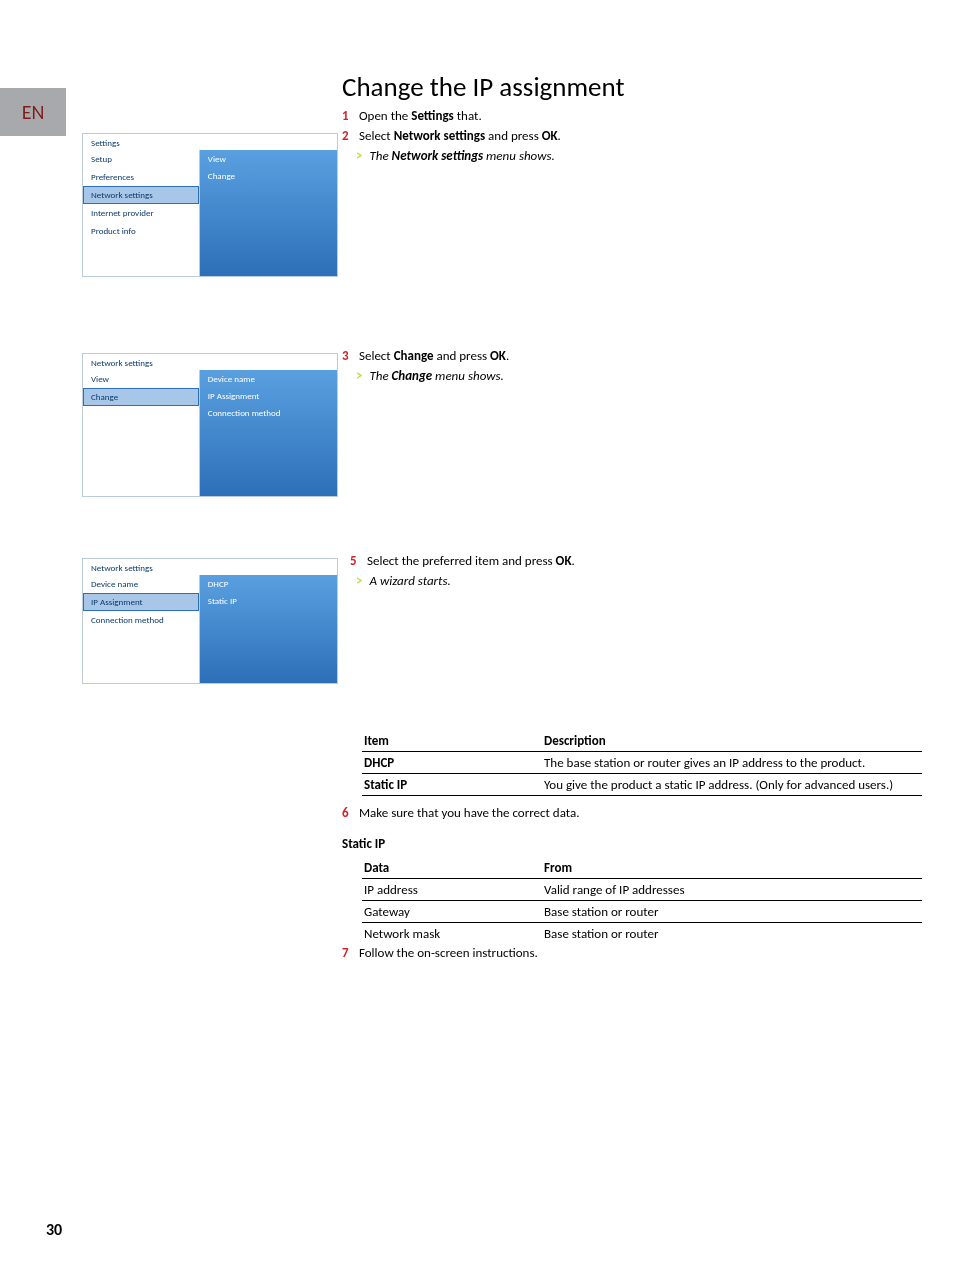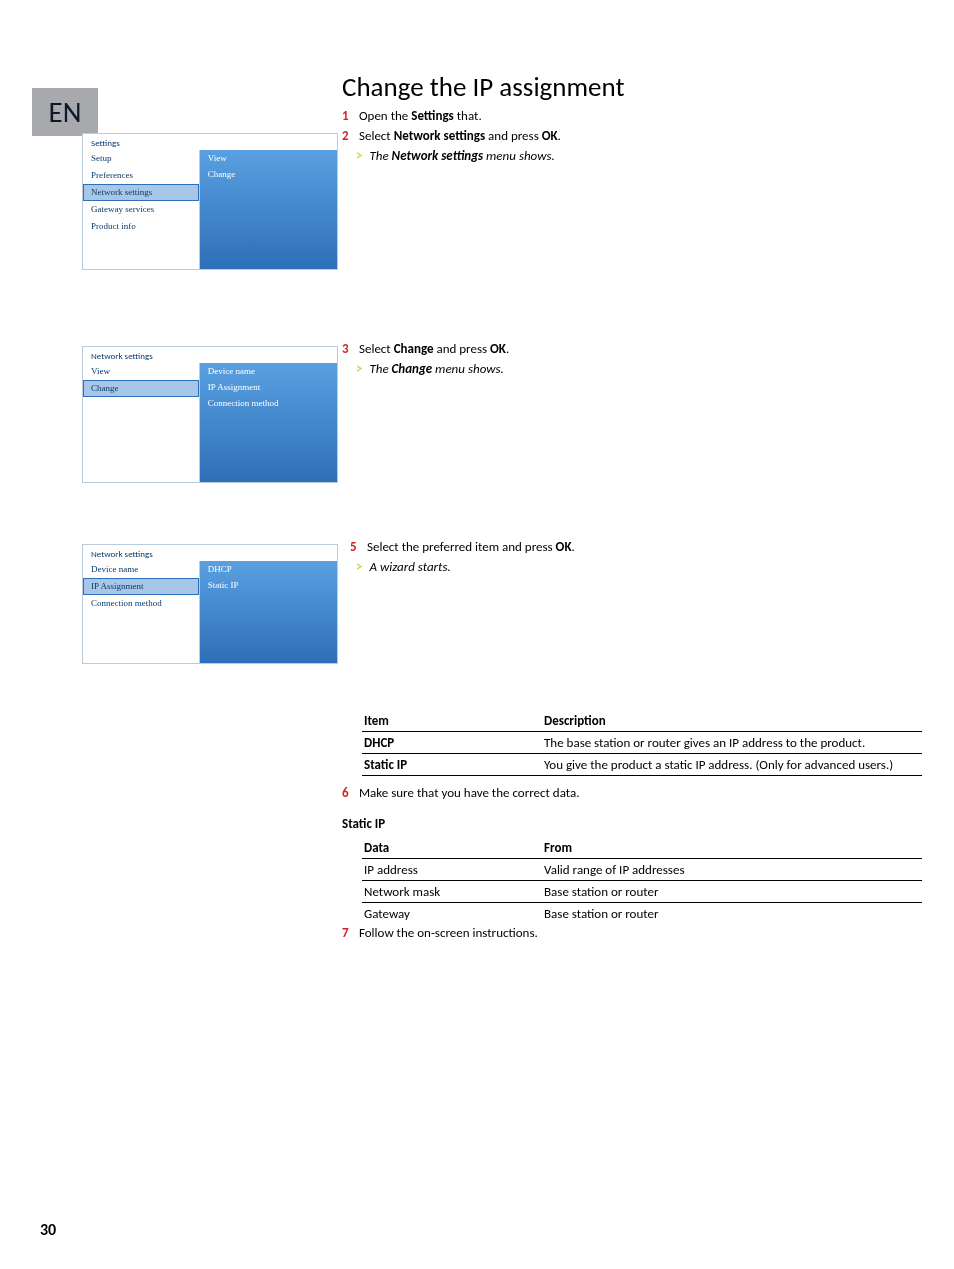--- a/index.html
+++ b/index.html
@@ -11,31 +11,30 @@
       position: relative;
       color: #000;
     }
     .lang-tab {
       position: absolute;
       left: 0;
       top: 88px;
       width: 66px;
       height: 48px;
       background: #a7a9ac;
-      color: #0f172a;
-      font-size: 29px;
+      color: #7f1d1d;
+      font-size: 20px;
       font-weight: 300;
       display: flex;
       align-items: center;
       justify-content: center;
-      margin-left: 32px;
     }
     .page-num {
       position: absolute;
-      left: 40px;
+      left: 46px;
       bottom: 30px;
       font-size: 16px;
       font-weight: bold;
     }
     .content {
       position: absolute;
       left: 82px;
       top: 70px;
       width: 840px;
     }
@@ -76,21 +75,21 @@
       background: #fff;
       margin-bottom: 70px;
       margin-top: 6px;
     }
     .ui-shot.shot2 { margin-bottom: 55px; }
     .ui-shot.shot3 { margin-bottom: 40px; }
     .ui-title {
       padding: 3px 8px 2px;
       background: #fff;
     }
-    .ui-body { display: flex; font-family: Liberation Serif, serif; }
+    .ui-body { display: flex; }
     .ui-left {
       width: 46%;
       border-right: 1px solid #bcd;
     }
     .ui-right {
       width: 54%;
       background: linear-gradient(#5aa0e0, #2d6fb8);
       color: #fff;
       min-height: 90px;
     }
@@ -150,21 +149,21 @@
 
   <div class="row-area">
     <div class="left-col">
       <div class="ui-shot">
         <div class="ui-title">Settings</div>
         <div class="ui-body">
           <div class="ui-left">
             <div class="ui-row">Setup</div>
             <div class="ui-row">Preferences</div>
             <div class="ui-row sel-left">Network settings</div>
-            <div class="ui-row">Gateway services</div>
+            <div class="ui-row">Internet provider</div>
             <div class="ui-row">Product info</div>
             <div class="ui-row">&nbsp;</div>
             <div class="ui-row">&nbsp;</div>
           </div>
           <div class="ui-right">
             <div class="ui-row">View</div>
             <div class="ui-row">Change</div>
           </div>
         </div>
       </div>
@@ -281,25 +280,25 @@
     <tbody>
         <tr>
       <th>Data</th>
       <th>From</th>
     </tr>
     <tr>
       <td>IP address</td>
       <td>Valid range of IP addresses</td>
     </tr>
     <tr>
+      <td>Gateway</td>
+      <td>Base station or router</td>
+    </tr>
+    <tr>
       <td>Network mask</td>
-      <td>Base station or router</td>
-    </tr>
-    <tr>
-      <td>Gateway</td>
       <td>Base station or router</td>
     </tr>
   </tbody>
     </table>
 
   <div class="step-block" style="">
     <span class="step-num">7</span>
     <span class="step-text">Follow the on-screen instructions.</span>
   </div>
 

